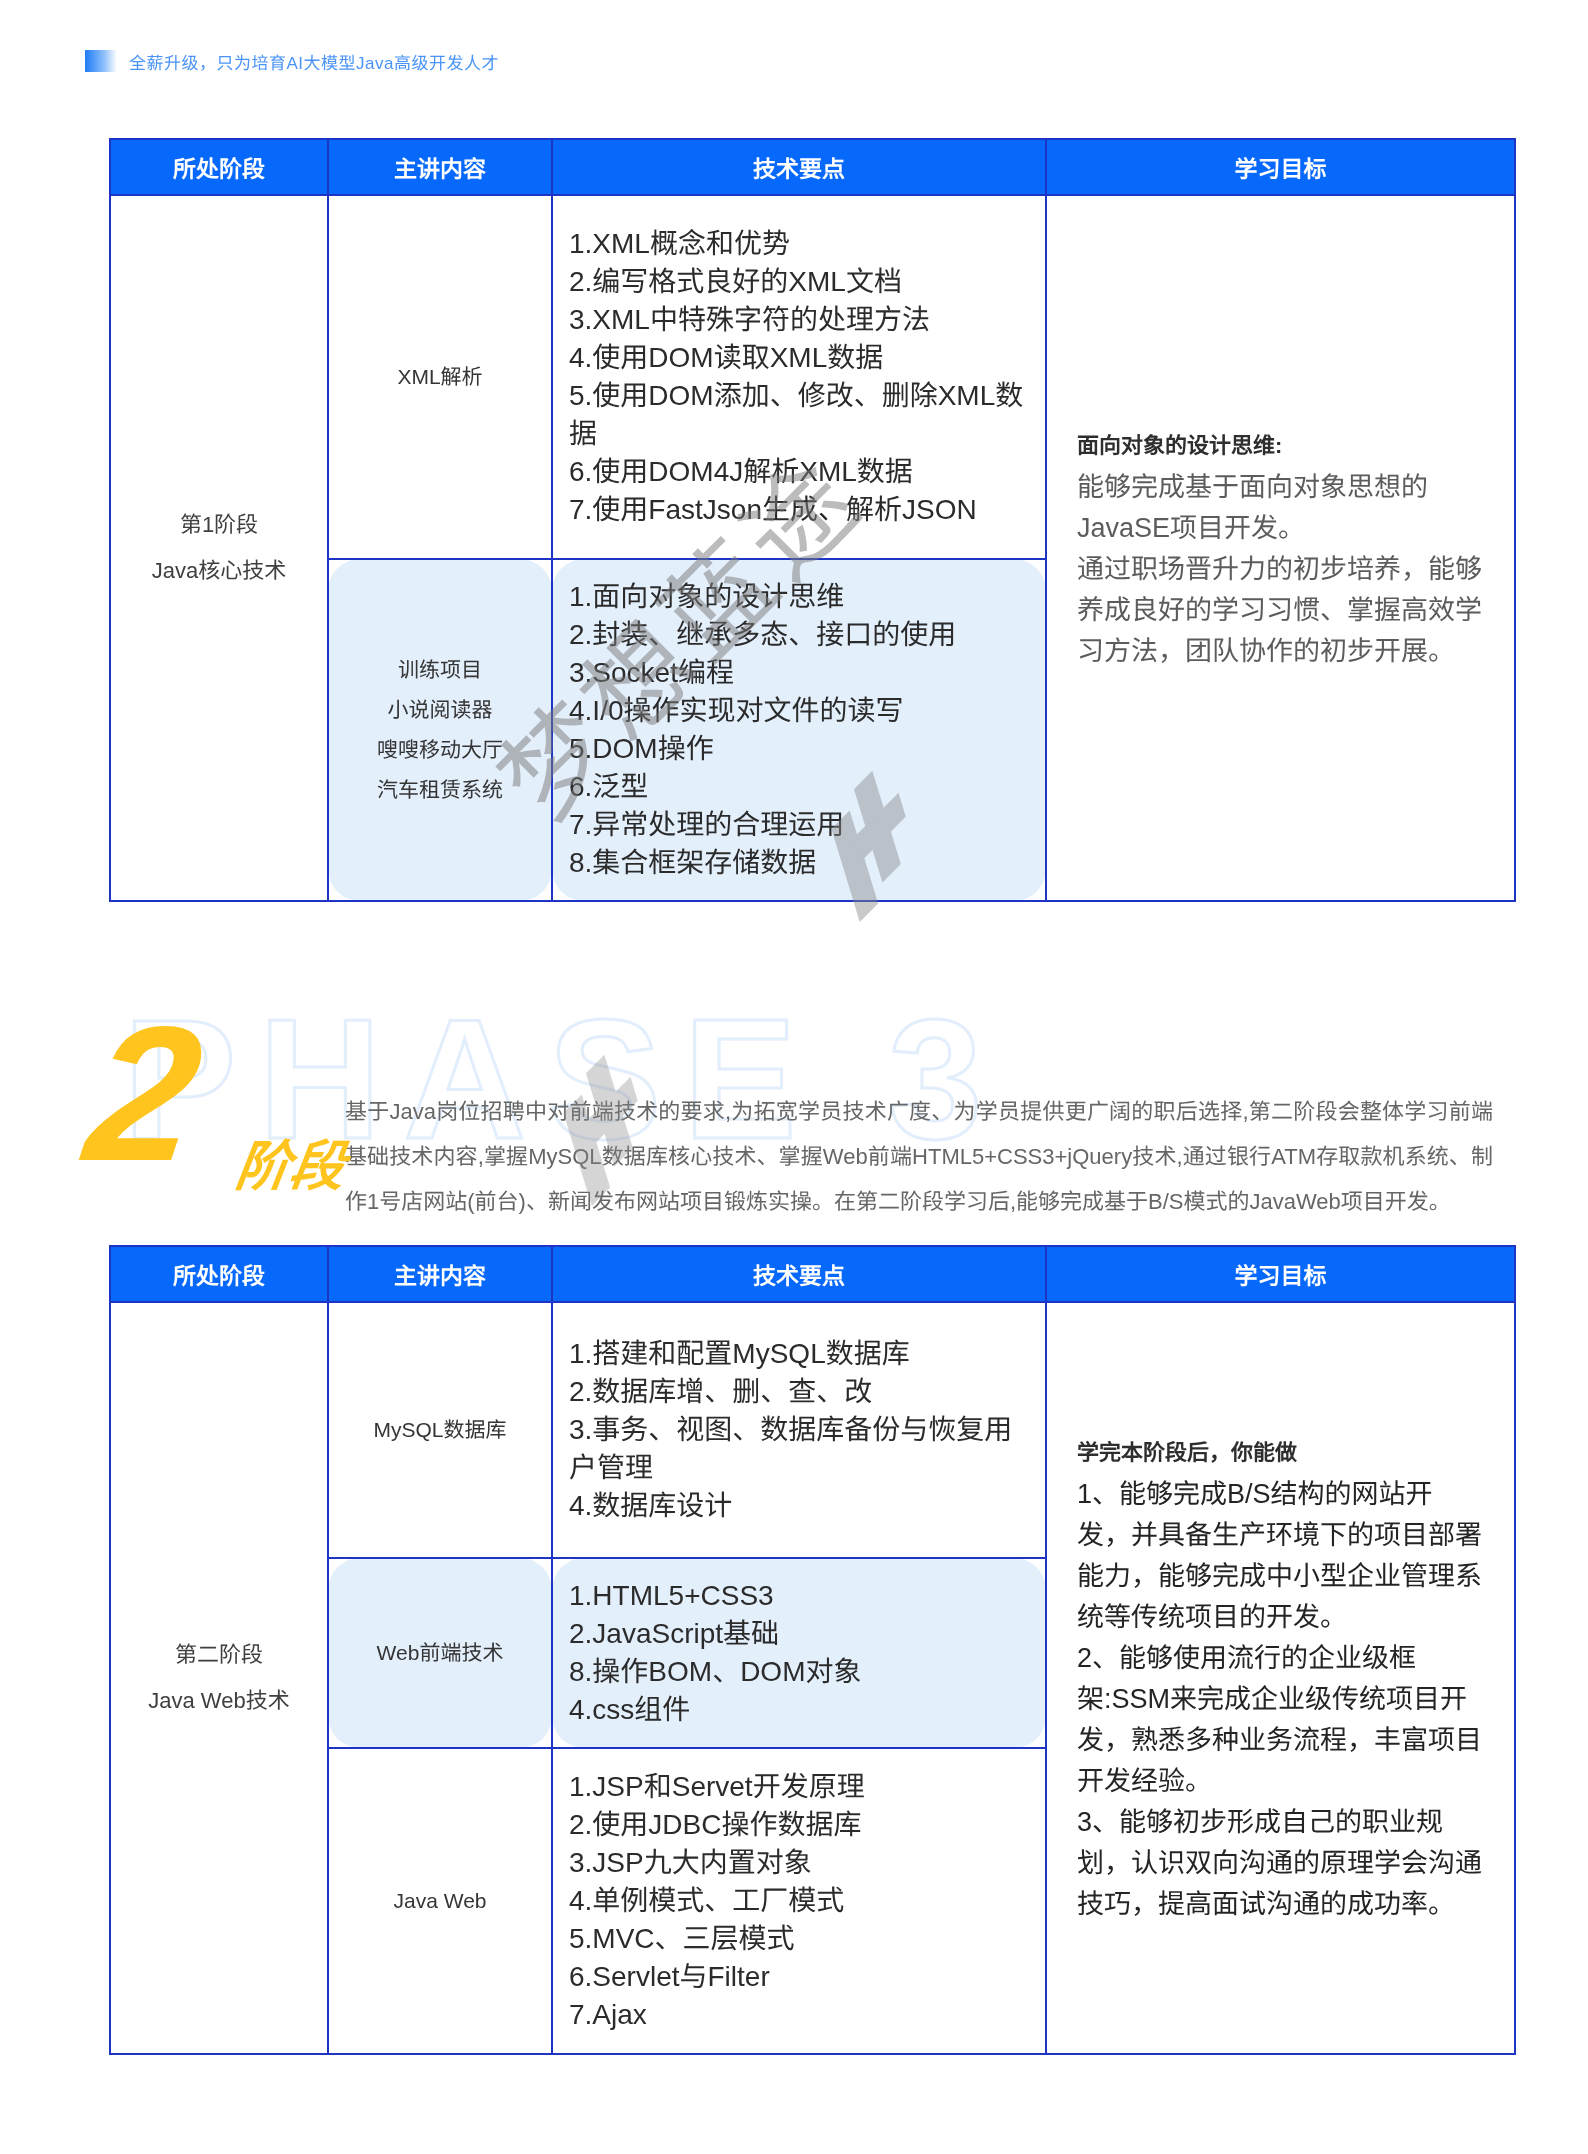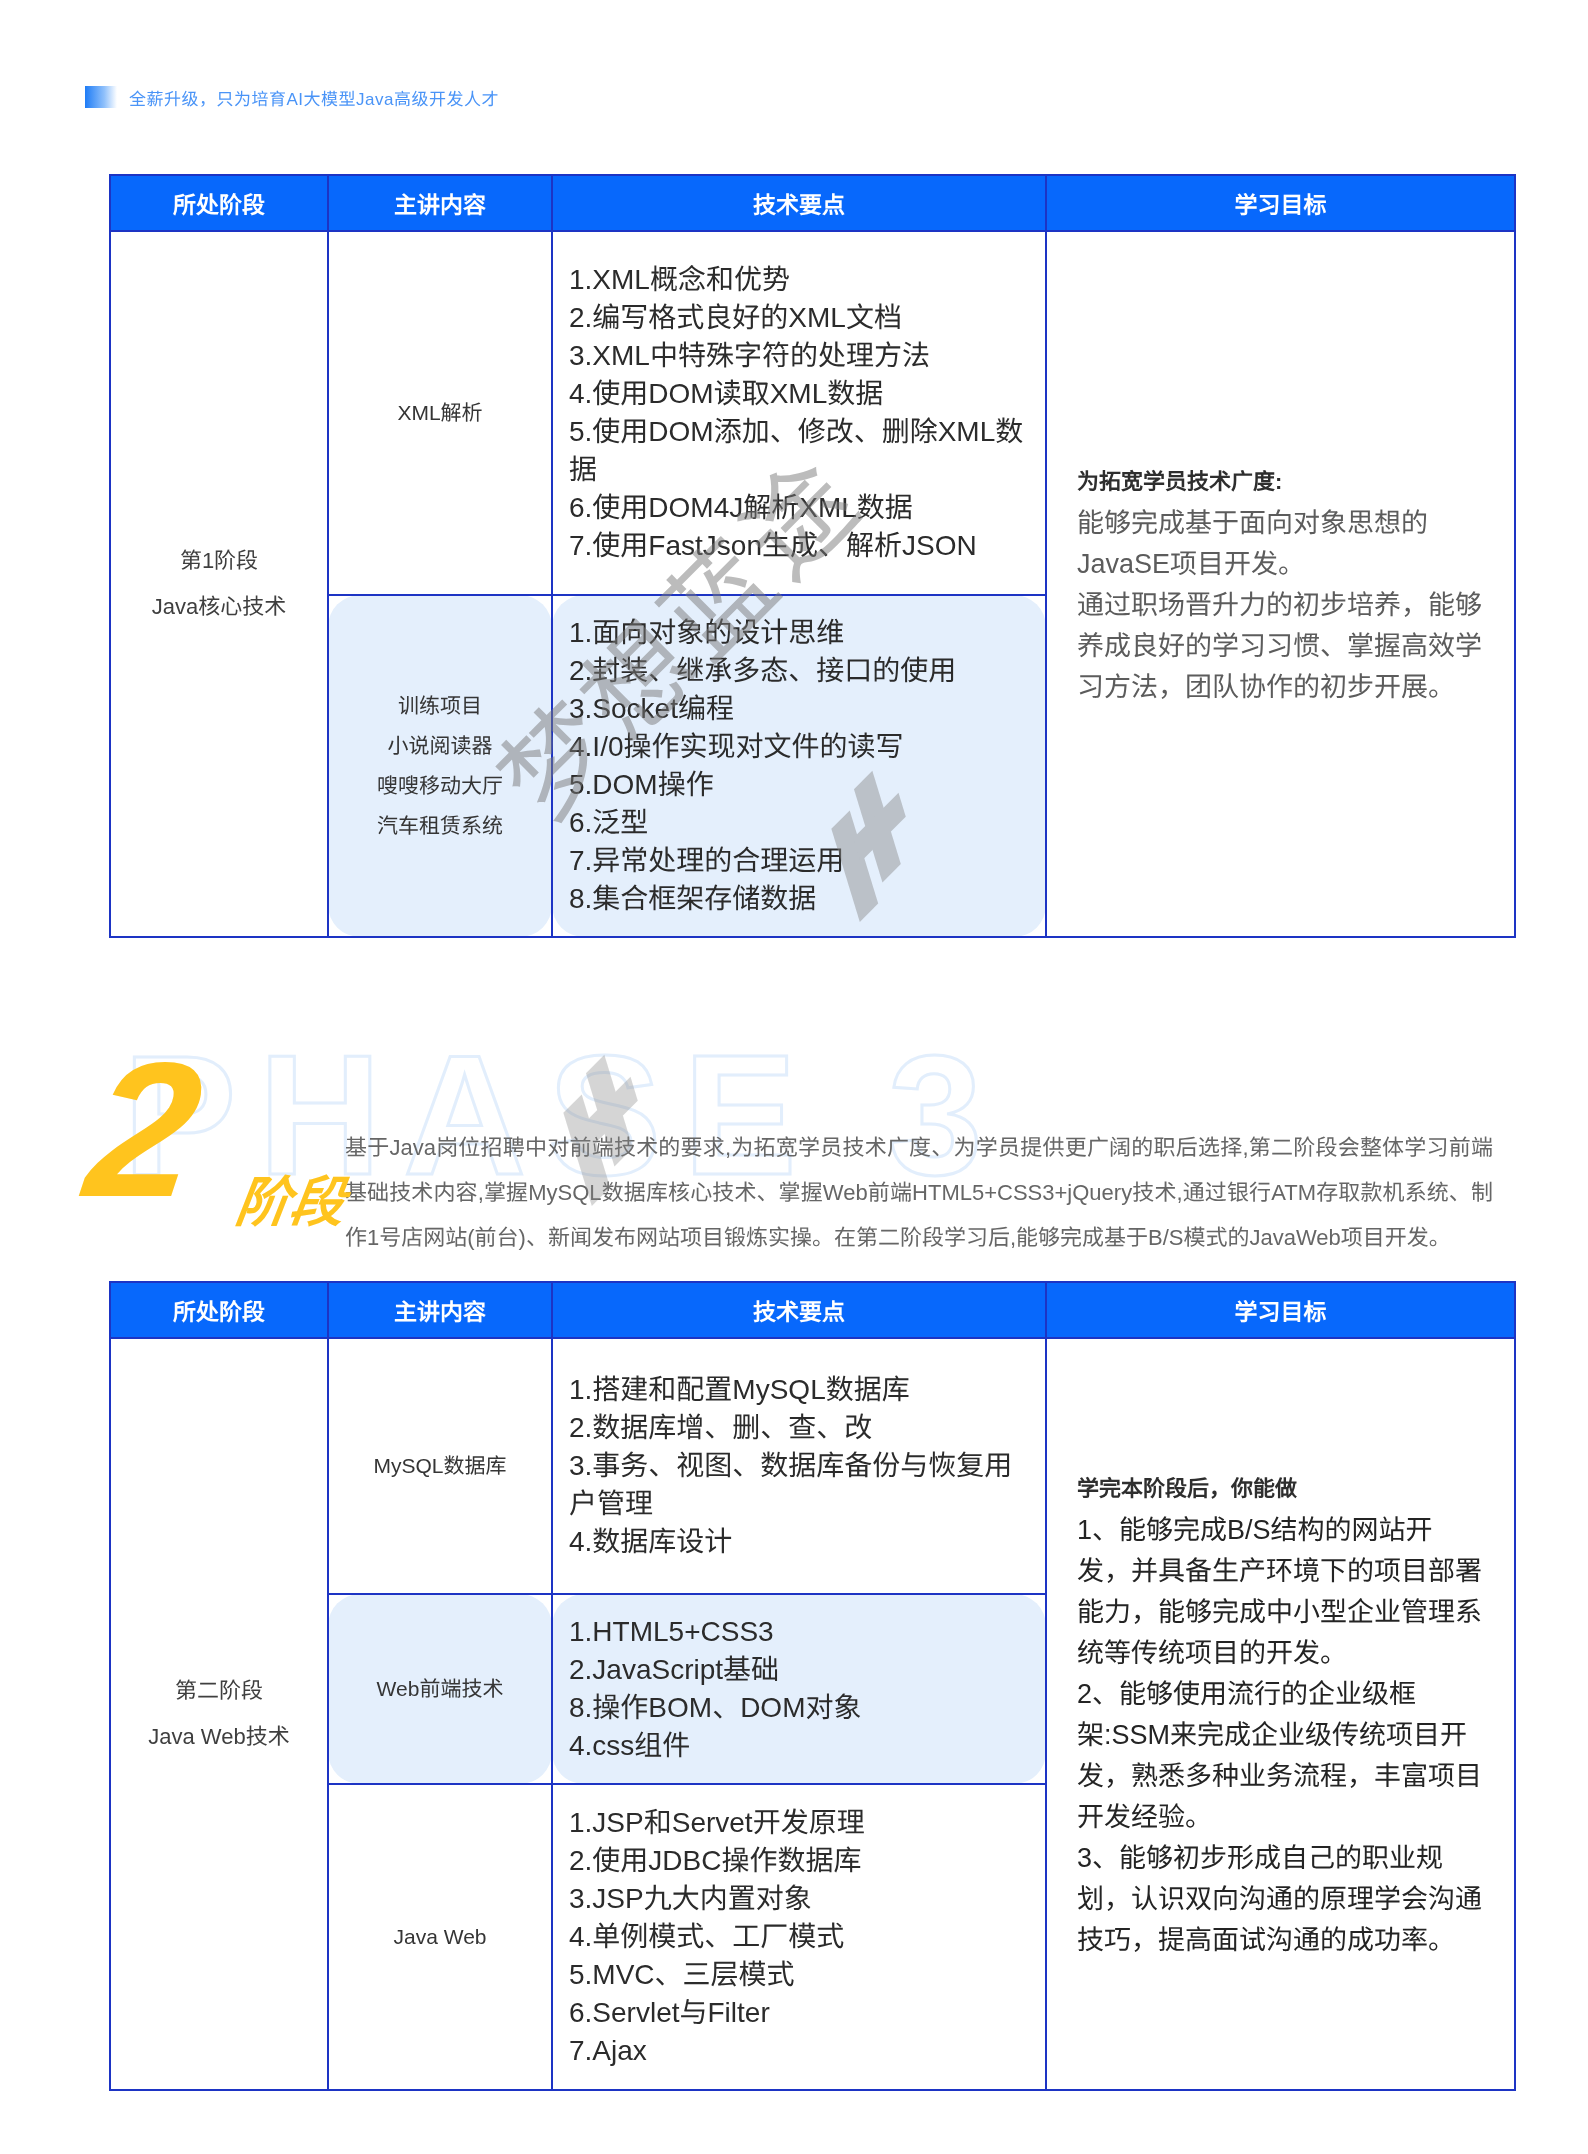--- a/index.html
+++ b/index.html
@@ -1,19 +1,19 @@
 <!DOCTYPE html>
 <html lang="zh-CN"><head>
 <meta charset="utf-8">
 <style>
   * { margin:0; padding:0; box-sizing:border-box; }
   html,body { background:#ffffff; }
   body { font-family:"Liberation Sans","DejaVu Sans",sans-serif; }
   .page { position:relative; width:1588px; height:2154px; background:#fff; overflow:hidden;
-          padding:84px 0 0 85px; }
+          padding:48px 0 0 85px; }
 
   
   .top-note { display:flex; align-items:center; height:26px; }
   .note-chip { width:32px; height:22px; margin-right:12px;
                background:linear-gradient(90deg,#1e7cf6 0%, #8fc0fb 60%, rgba(223,238,253,0) 100%); }
   .note-text { color:#4a94f7; font-size:17px; letter-spacing:0.5px; }
 
   
   table.course { border-collapse:collapse; table-layout:fixed; width:1405px; background:#fff;
                  position:relative; z-index:1;margin-left:24px; }
@@ -93,21 +93,21 @@
 Java核心技术</td>
         <td class="topic-cell multiline">XML解析</td>
         <td class="points-cell multiline">1.XML概念和优势
 2.编写格式良好的XML文档
 3.XML中特殊字符的处理方法
 4.使用DOM读取XML数据
 5.使用DOM添加、修改、删除XML数据
 6.使用DOM4J解析XML数据
 7.使用FastJson生成、解析JSON</td>
         <td class="goal-cell" rowspan="2">
-          <div class="goal-title">为拓宽学员技术广度:</div>
+          <div class="goal-title">面向对象的设计思维:</div>
           <div class="goal-body goal-gray multiline">能够完成基于面向对象思想的JavaSE项目开发。
 通过职场晋升力的初步培养，能够养成良好的学习习惯、掌握高效学习方法，团队协作的初步开展。</div>
         </td>
       </tr>
       <tr class="row-blue t1-r2">
         <td class="topic-cell multiline">训练项目
 小说阅读器
 嗖嗖移动大厅
 汽车租赁系统</td>
         <td class="points-cell multiline">1.面向对象的设计思维

